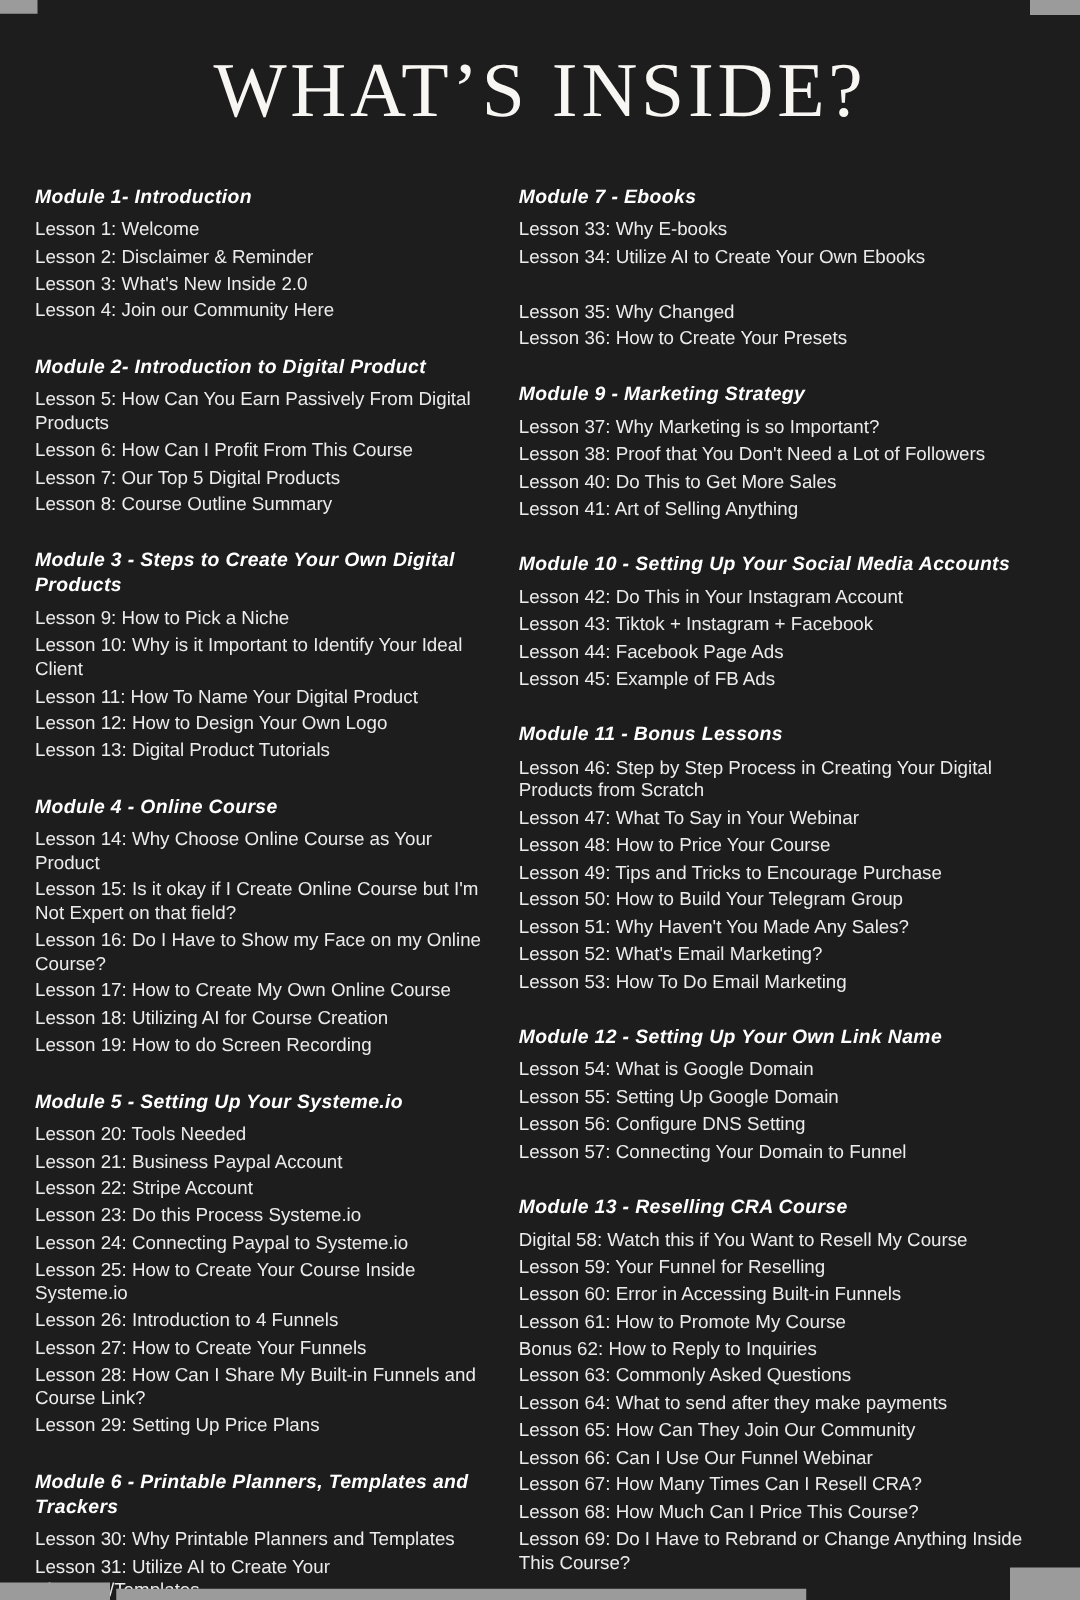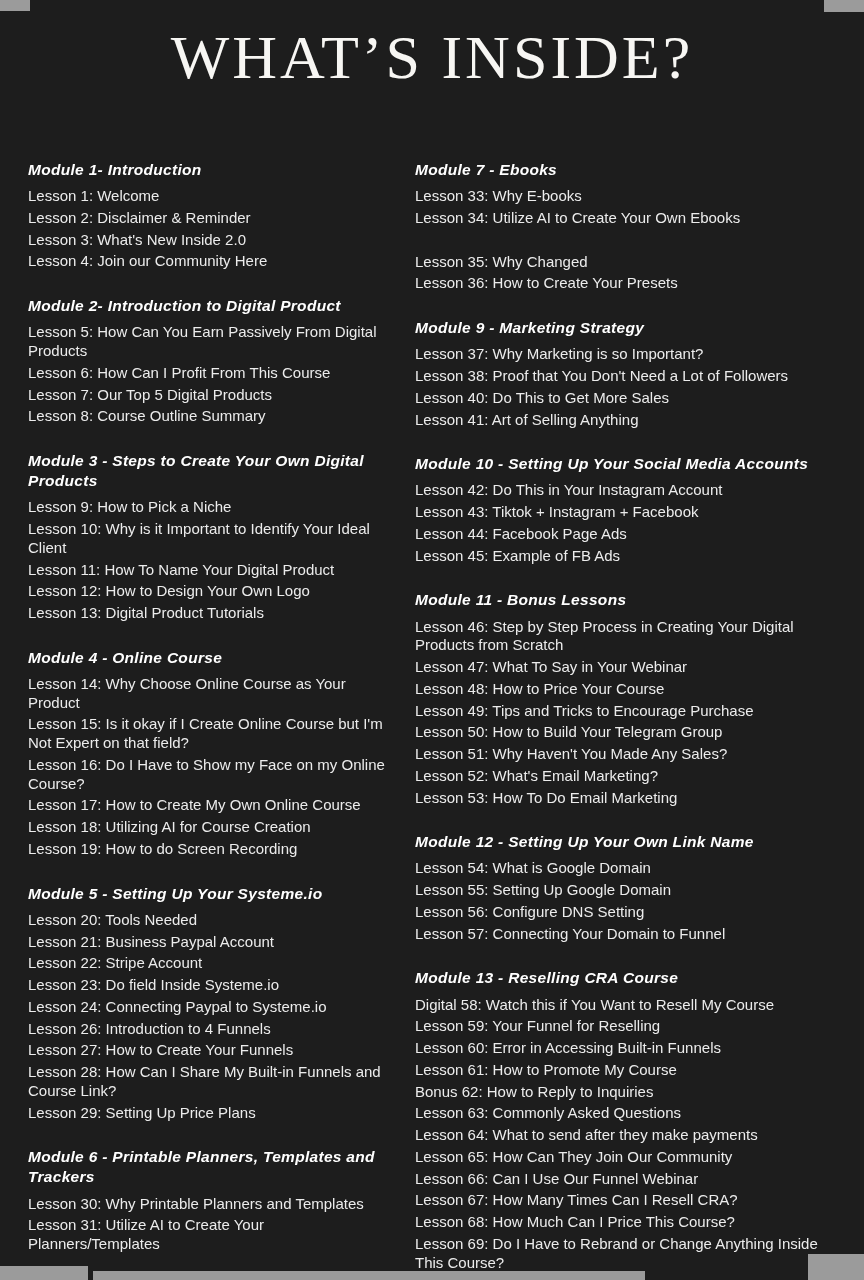--- a/index.html
+++ b/index.html
@@ -10,21 +10,21 @@
   .poster {
     position: relative;
     width: 864px;
     height: 1280px;
     background: #1d1d1d;
     overflow: hidden;
     font-family: "Liberation Sans", sans-serif;
   }
   .poster-title {
     position: absolute;
-    top: 22px;
+    top: 38px;
     left: 0;
     width: 100%;
     margin: 0;
     text-align: center;
     font-family: "Liberation Serif", "DejaVu Serif", serif;
     font-weight: 400;
     font-size: 62px;
     letter-spacing: 3px;
     color: #f7f6f3;
   }
@@ -33,21 +33,21 @@
     top: 148px;
     left: 28px;
     right: 18px;
     display: flex;
     gap: 29px;
     align-items: flex-start;
   }
   .column { display: block; }
   .column-left  { width: 358px; flex: 0 0 358px; }
   .column-right { flex: 1 1 auto; min-width: 0; }
-  .module { margin: 12px 0 25px 0; }
+  .module { margin: 0 0 25px 0; }
   .module-title {
     margin: 0 0 7px 0;
     font-family: "Liberation Sans", sans-serif;
     font-style: italic;
     font-weight: 700;
     font-size: 15.5px;
     letter-spacing: 0.3px;
     color: #ffffff;
     line-height: 1.3;
   }
@@ -106,22 +106,23 @@
           <p class="lesson">Lesson 16: Do I Have to Show my Face on my Online Course?</p>
           <p class="lesson">Lesson 17: How to Create My Own Online Course</p>
           <p class="lesson">Lesson 18: Utilizing AI for Course Creation</p>
           <p class="lesson">Lesson 19: How to do Screen Recording</p>
         </section>
         <section class="module">
           <h2 class="module-title">Module 5 - Setting Up Your Systeme.io</h2>
           <p class="lesson">Lesson 20: Tools Needed</p>
           <p class="lesson">Lesson 21: Business Paypal Account</p>
           <p class="lesson">Lesson 22: Stripe Account</p>
-          <p class="lesson">Lesson 23: Do field Inside Systeme.io</p>
+          <p class="lesson">Lesson 23: Do this Process Systeme.io</p>
           <p class="lesson">Lesson 24: Connecting Paypal to Systeme.io</p>
+          <p class="lesson">Lesson 25: How to Create Your Course Inside Systeme.io</p>
           <p class="lesson">Lesson 26: Introduction to 4 Funnels</p>
           <p class="lesson">Lesson 27: How to Create Your Funnels</p>
           <p class="lesson">Lesson 28: How Can I Share My Built-in Funnels and Course Link?</p>
           <p class="lesson">Lesson 29: Setting Up Price Plans</p>
         </section>
         <section class="module">
           <h2 class="module-title">Module 6 - Printable Planners, Templates and Trackers</h2>
           <p class="lesson">Lesson 30: Why Printable Planners and Templates</p>
           <p class="lesson">Lesson 31: Utilize AI to Create Your Planners/Templates</p>
         </section>

